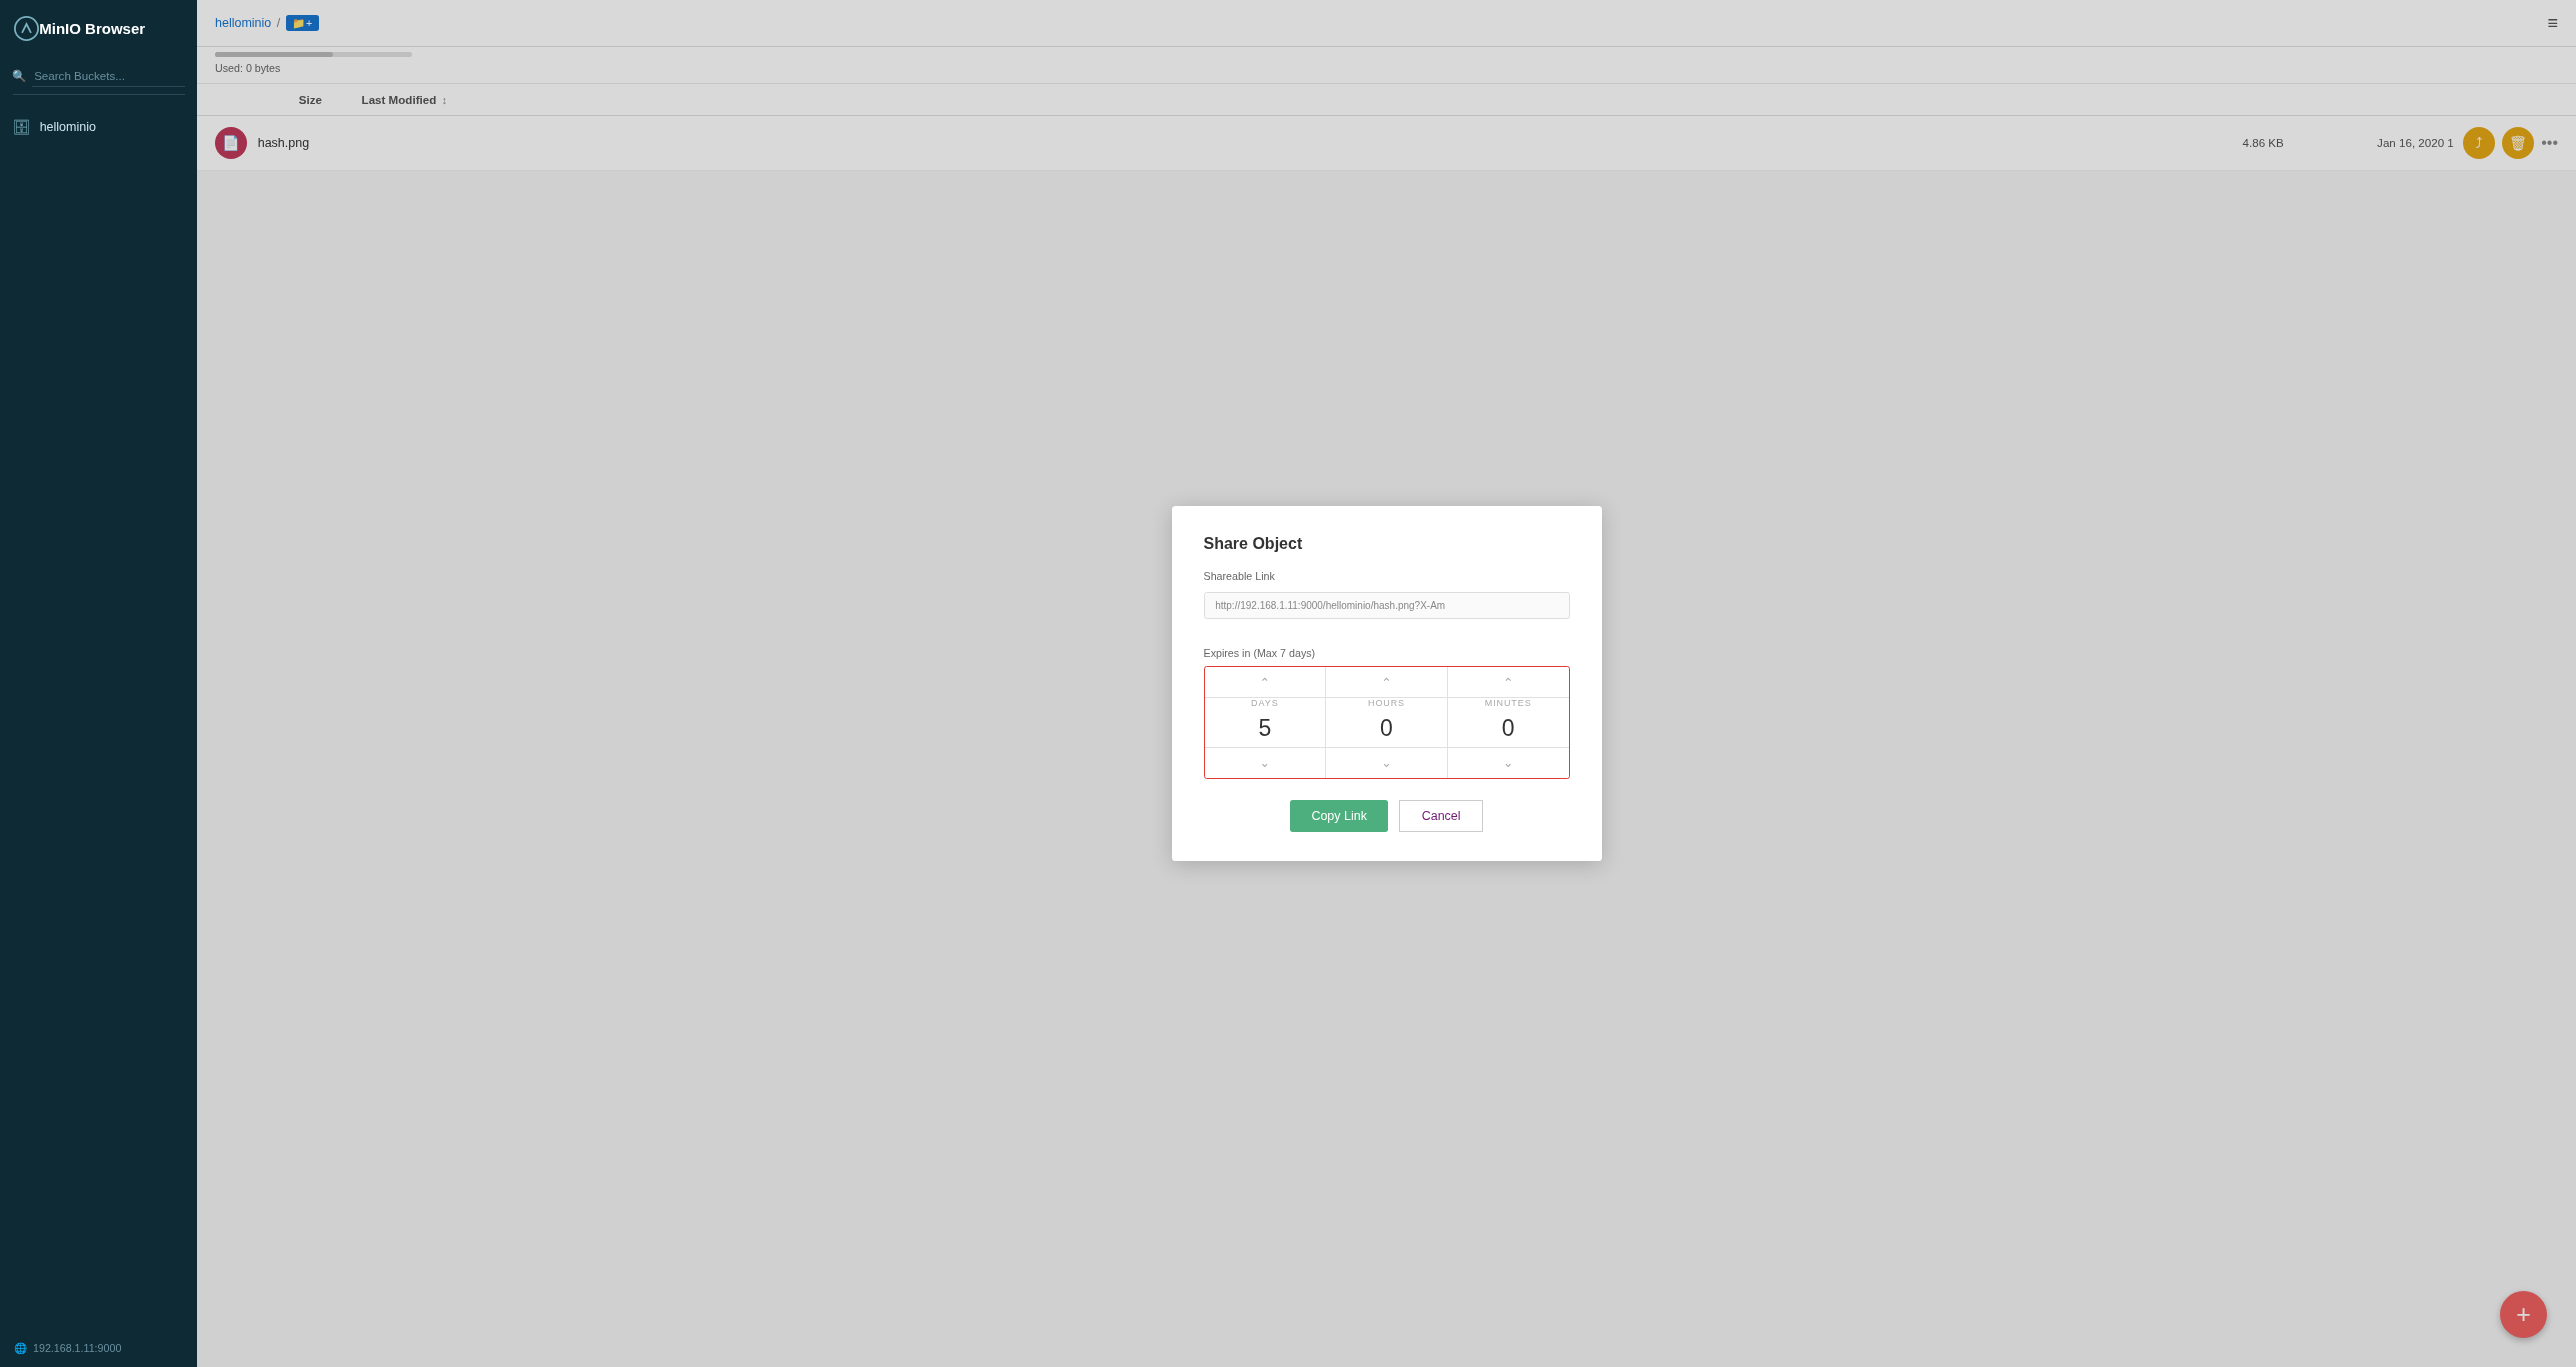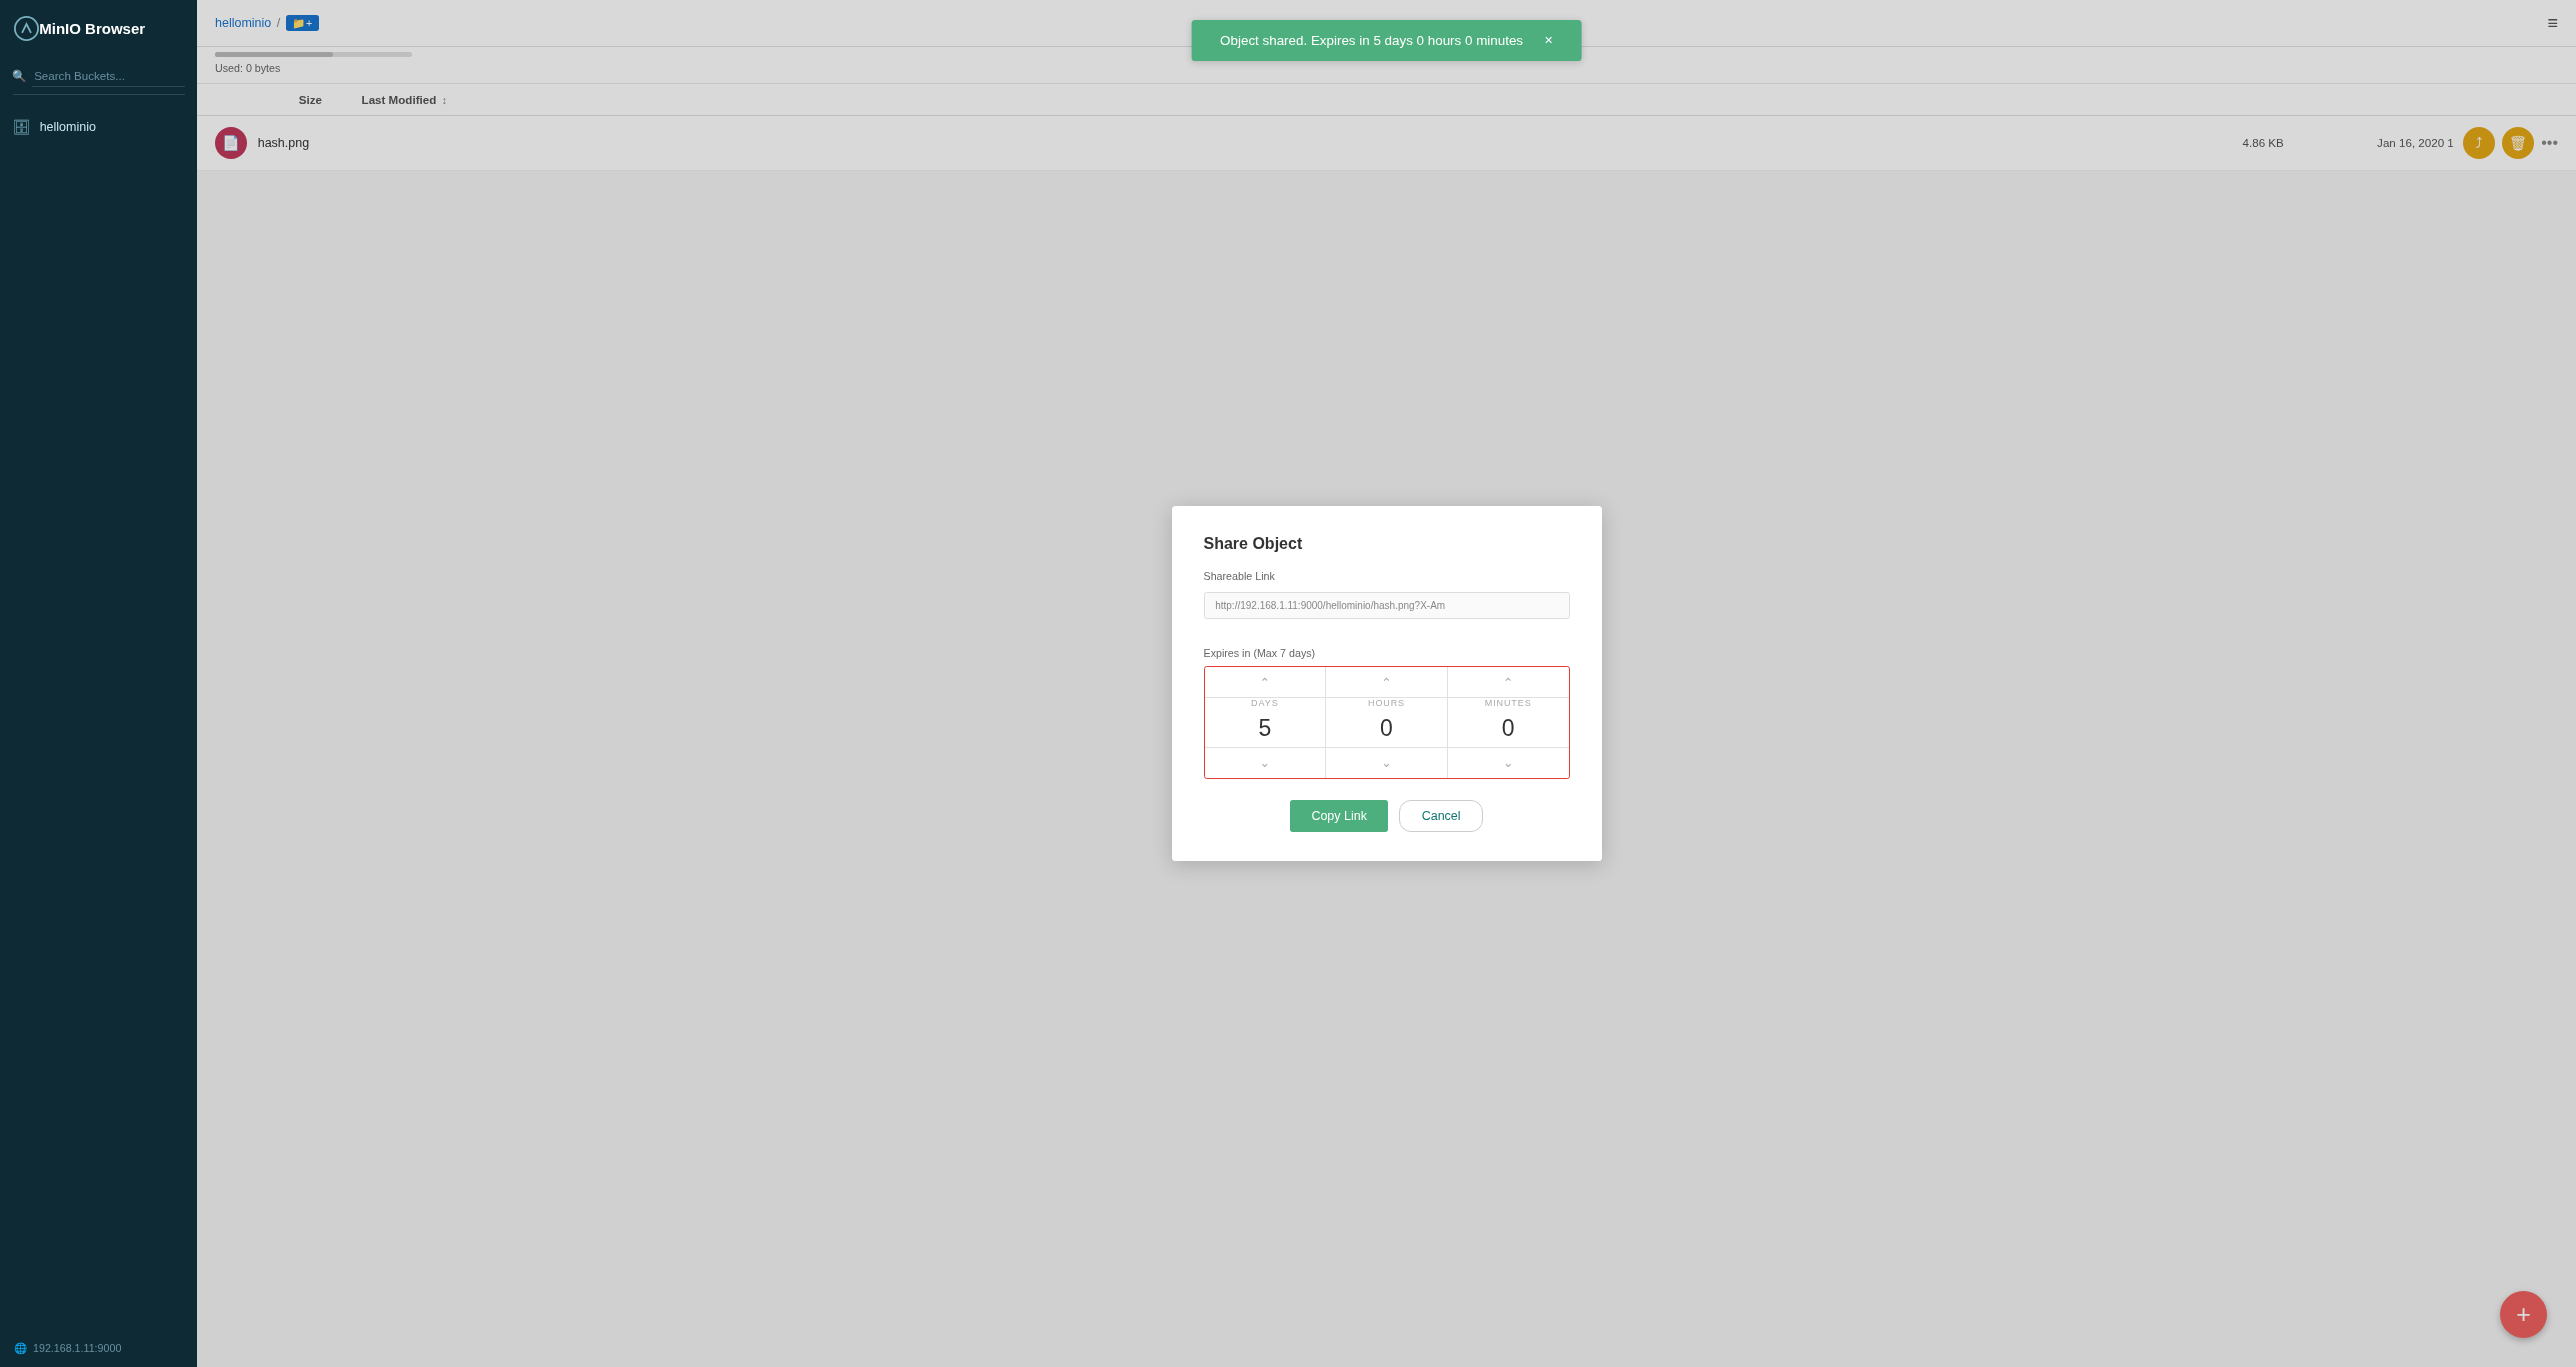--- a/index.html
+++ b/index.html
@@ -343,23 +343,23 @@
       background: #4caf7d;
       color: #fff;
       border: none;
       border-radius: 2.7px;
       padding: 8px 21.5px;
       font-size: 12.5px;
       cursor: pointer;
     }
     .btn-cancel {
       background: #fff;
-      color: #0f766e;
+      color: #701a75;
       border: 0.9px solid #ccc;
-      border-radius: 12px;
+      border-radius: 0;
       padding: 8px 21.5px;
       font-size: 12.5px;
       cursor: pointer;
       text-align: right;
     }
   </style>
 </head>
 <body>
 
 <div class="sidebar">
@@ -384,24 +384,20 @@
   </div>
 
   <div class="sidebar-footer">
     <span>🌐</span>
     <span>192.168.1.11:9000</span>
   </div>
 </div>
 
 <div class="main">
 
-  <div class="toast">
-    <span>Object shared. Expires in 5 days 0 hours 0 minutes</span>
-    <span class="toast-close">×</span>
-  </div>
 
   <div class="topbar">
     <div class="breadcrumb">
       <span class="breadcrumb-link">hellominio</span>
       <span class="breadcrumb-sep">/</span>
       <button class="breadcrumb-folder-btn">
         <span>📁+</span>
       </button>
     </div>
     <span class="topbar-menu">≡</span>

